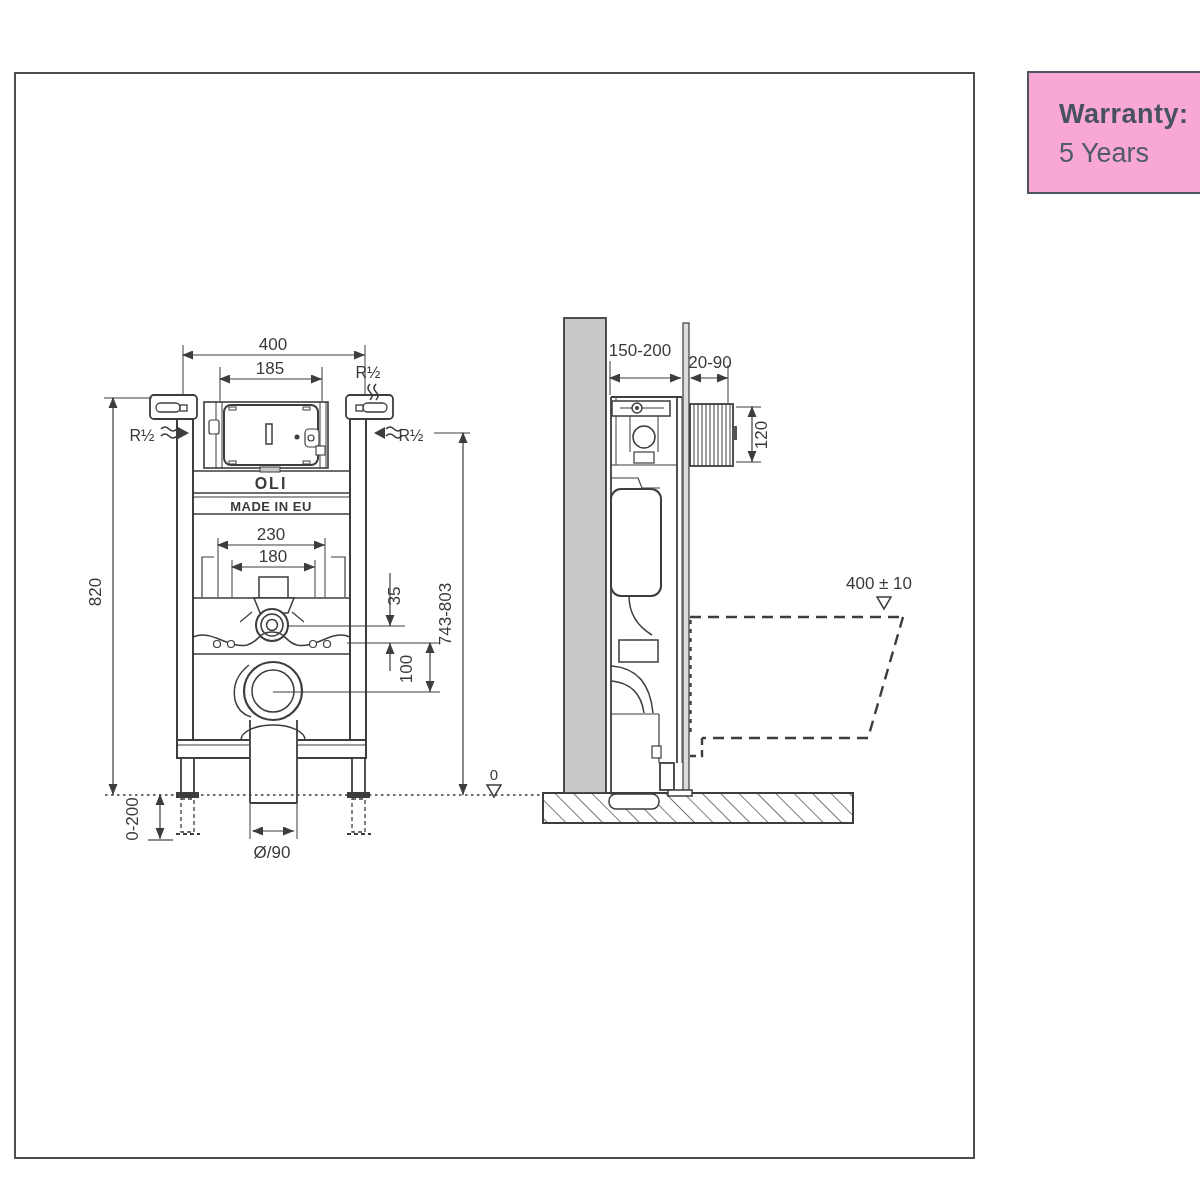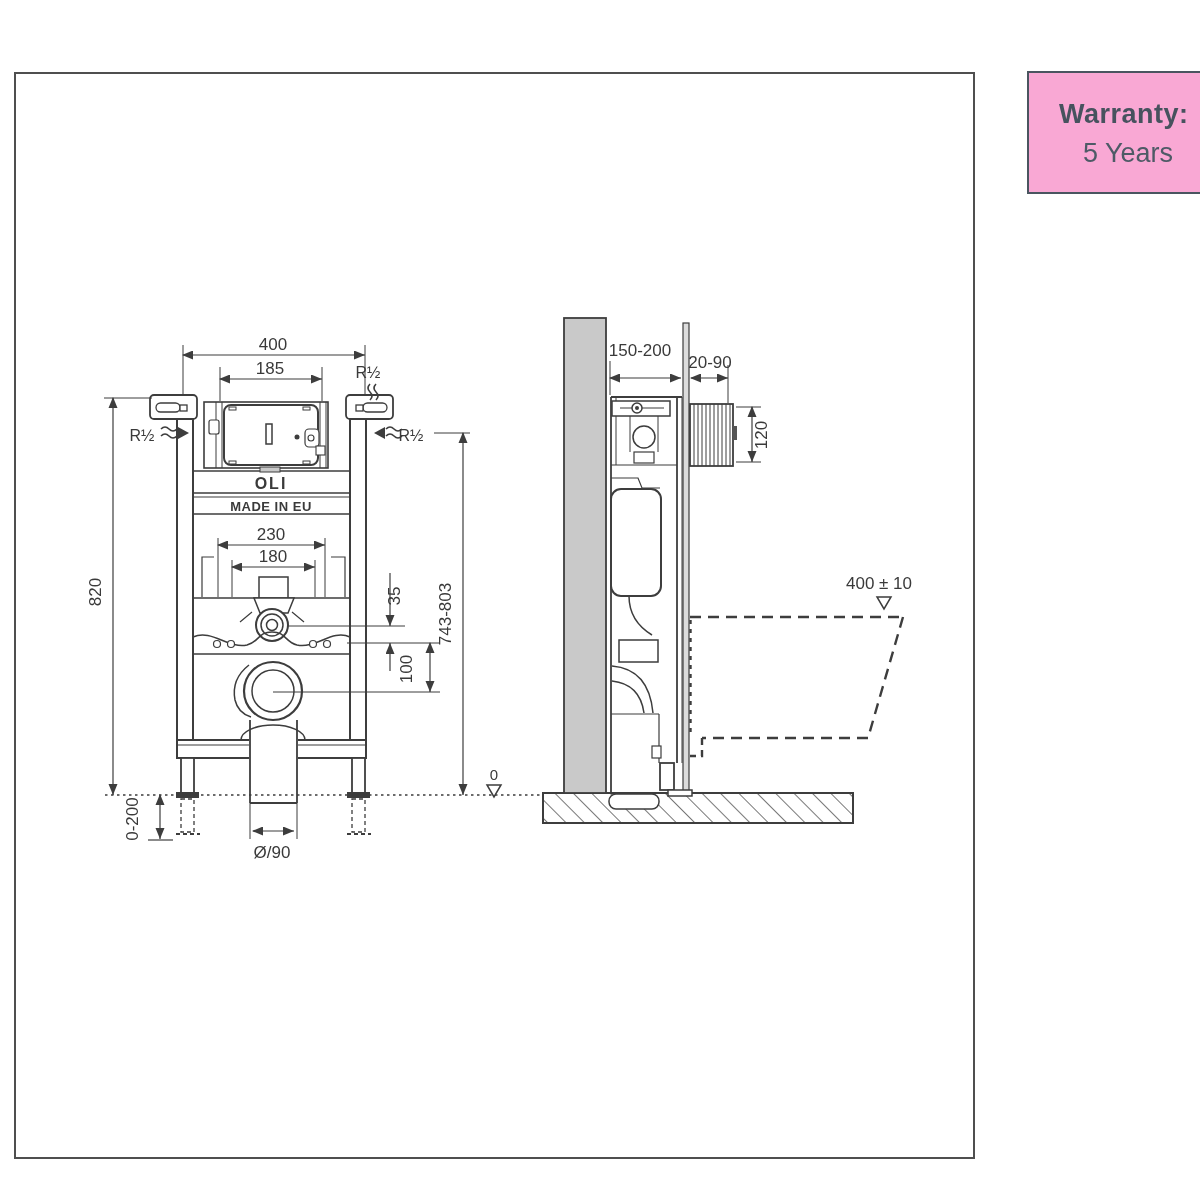--- a/index.html
+++ b/index.html
@@ -4,21 +4,21 @@
 <style>
   html,body{margin:0;padding:0;background:#ffffff;}
   .canvas{position:relative;width:1200px;height:1200px;background:#fff;overflow:hidden;
           font-family:"Liberation Sans",sans-serif;}
   .drawing-box{position:absolute;left:14px;top:72px;width:957px;height:1083px;
                border:2px solid #4f4f4f;background:#fff;box-sizing:content-box;}
   .drawing-box svg{display:block;}
   .warranty-box{position:absolute;left:1027px;top:71px;width:156px;height:95px;
                 border:2px solid #4a5560;background:#f9a8d4;padding:12px;}
   .w-title{margin:14px 0 0 18px;font-size:27px;font-weight:bold;color:#47525e;letter-spacing:0.5px;}
-  .w-value{margin:8px 0 16px 18px;font-size:27px;font-weight:normal;color:#4e5a66;text-align:center;}
+  .w-value{margin:8px 0 16px 18px;font-size:27px;font-weight:normal;color:#4e5a66;}
   .tech text{font-family:"Liberation Sans",sans-serif;fill:#3a3a3a;font-size:17px;text-anchor:middle;}
   .tech .sm{font-size:15px;}
   .tech .rh{font-size:16px;}
   .tech .brand{font-weight:bold;font-size:16px;letter-spacing:2px;}
   .tech .made{font-weight:bold;font-size:13px;letter-spacing:0.5px;}
   .tech .ln{stroke:#3d3d3d;fill:none;}
   .tech .fw{fill:#ffffff;stroke:#3d3d3d;}
 </style>
 </head>
 <body>

